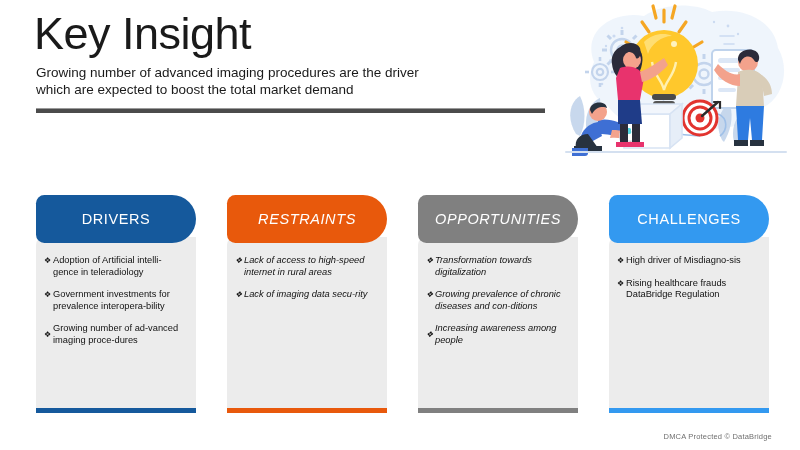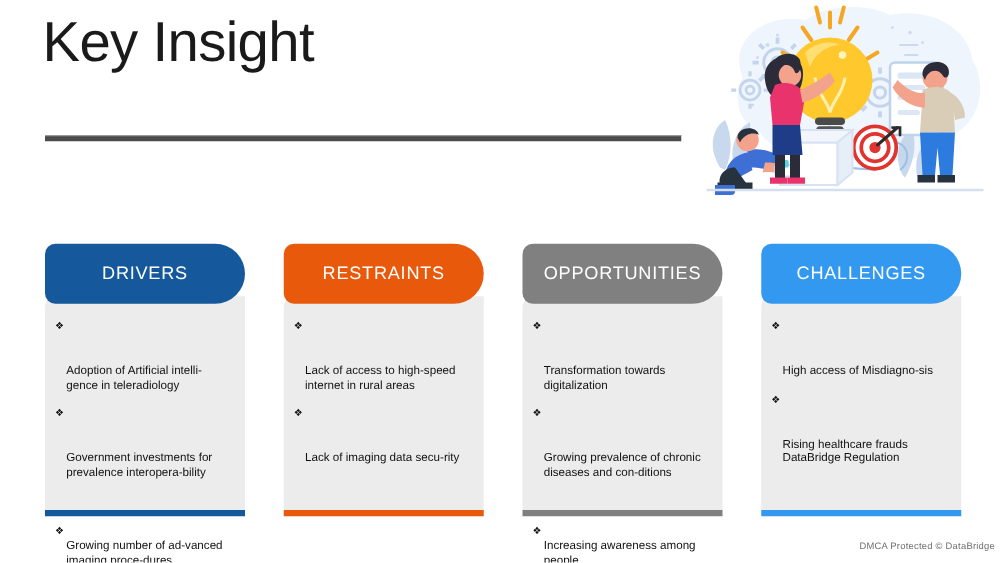--- a/index.html
+++ b/index.html
@@ -36,22 +36,22 @@
   }
 
   
   .illus{position:absolute;left:552px;top:2px;width:248px;height:160px;}
   .illus svg{display:block;}
 
   
   .cards{position:absolute;left:0;top:195px;width:800px;height:225px;}
   .card{position:absolute;top:0;width:172px;}
   .card.c0{left:36px;}
-  .card.c1{left:227px;}
-  .card.c2{left:418px;}
+  .card.c1{left:227px;font-style:italic;}
+  .card.c2{left:418px;font-style:italic;}
   .card.c3{left:609px;}
 
   .card-head{
     position:relative;
     width:160px;height:48px;
     border-radius:9px 26px 26px 9px;
     display:flex;align-items:center;justify-content:center;
     z-index:2;
   }
   .card-head-label{
@@ -84,38 +84,42 @@
     color:#111111;
   }
   .bullet.mid{align-items:center;}
   .bullet .glyph{
     flex:0 0 11px;
     font-size:8px;
     line-height:11.6px;
     color:#111111;
     text-align:center;
   }
-  .bullet .txt{flex:1 1 auto;margin-top:36px;}
+  .bullet .txt{flex:1 1 auto;}
 
   
 
   
   .footer{
-    position:absolute;right:4px;bottom:9px;
+    position:absolute;right:28px;bottom:9px;
     font-size:7.5px;color:#6f6f6f;
     letter-spacing:0.2px;
   }
 </style>
 </head>
 <body>
 
 <div class="slide">
 
   <div class="page-title">Key Insight</div>
 
+  <div class="subtitle">
+    <span class="l1">Growing number of advanced imaging procedures are the driver</span>
+    <span class="l2">which are expected to boost the total market demand</span>
+  </div>
 
   <div class="title-rule" style="background: rgb(75, 75, 75);"></div>
 
   <div class="illus">
     <svg width="248" height="160" viewBox="0 0 248 160" xmlns="http://www.w3.org/2000/svg">
 
       <path d="M42 60 C30 30 60 8 92 14 C110 2 140 0 160 10 C190 4 222 18 226 46 C238 66 232 96 210 106 C196 126 160 132 140 122 C112 134 70 126 56 104 C38 96 34 76 42 60 Z" fill="#EAF1FB" opacity="0.75"></path>
 
       <g fill="#C8D8F0" opacity="0.9">
         <circle cx="62" cy="34" r="1.6"></circle>
@@ -330,21 +334,21 @@
         <div class="card-foot" style="background: rgb(128, 128, 128);"></div>
       </div>
       <div class="card c3">
         <div class="card-head" style="background: rgb(51, 153, 240);">
           <span class="card-head-label">CHALLENGES</span>
         </div>
         <div class="card-body">
           <ul class="bullet-list">
             <li class="bullet">
               <span class="glyph">❖</span>
-              <span class="txt">High access of Misdiagno-sis</span>
+              <span class="txt">High driver of Misdiagno-sis</span>
             </li>
             <li class="bullet">
               <span class="glyph">❖</span>
               <span class="txt">Rising healthcare frauds DataBridge Regulation</span>
             </li>
           </ul>
         </div>
         <div class="card-foot" style="background: rgb(51, 153, 240);"></div>
       </div>
     </div>

